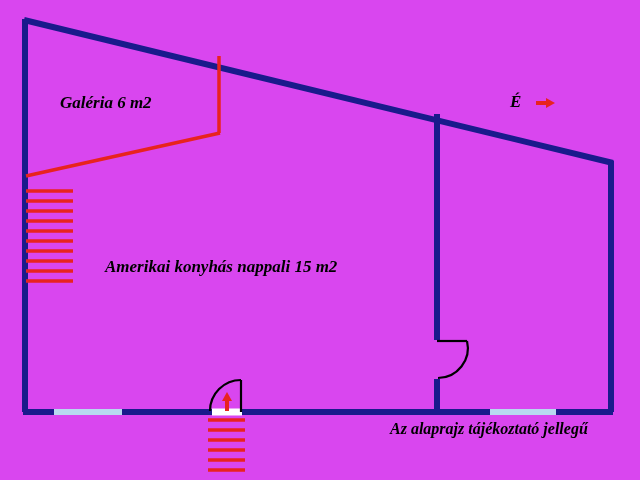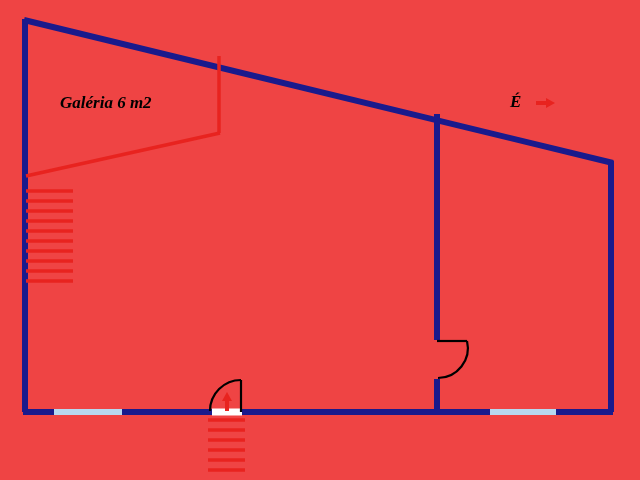--- a/index.html
+++ b/index.html
@@ -7,21 +7,21 @@
     padding: 0;
     background: #ffffff;
   }
   body {
     font-family: "Liberation Serif", serif;
   }
   #floorplan-root {
     position: relative;
     width: 640px;
     height: 480px;
-    background: #ef4444;
+    background: #d946ef;
     overflow: hidden;
   }
   #plan-svg {
     position: absolute;
     left: 0;
     top: 0;
     width: 640px;
     height: 480px;
   }
   .plan-label {
@@ -137,18 +137,20 @@
 
     <g>
       <line x1="536" y1="103" x2="549" y2="103" stroke="#e8231f" stroke-width="4"></line>
       <polygon points="555,103 546,98 546,108" fill="#e8231f"></polygon>
     </g>
 
   </svg>
 
   <div class="plan-label" id="label-galeria">Galéria 6 m2</div>
 
+  <div class="plan-label" id="label-living">Amerikai konyhás nappali 15 m2</div>
 
 
+  <div class="plan-label" id="label-disclaimer">Az alaprajz tájékoztató jellegű</div>
 
   <div class="plan-label" id="label-north">É</div>
 
 </div>
 
 </body></html>

